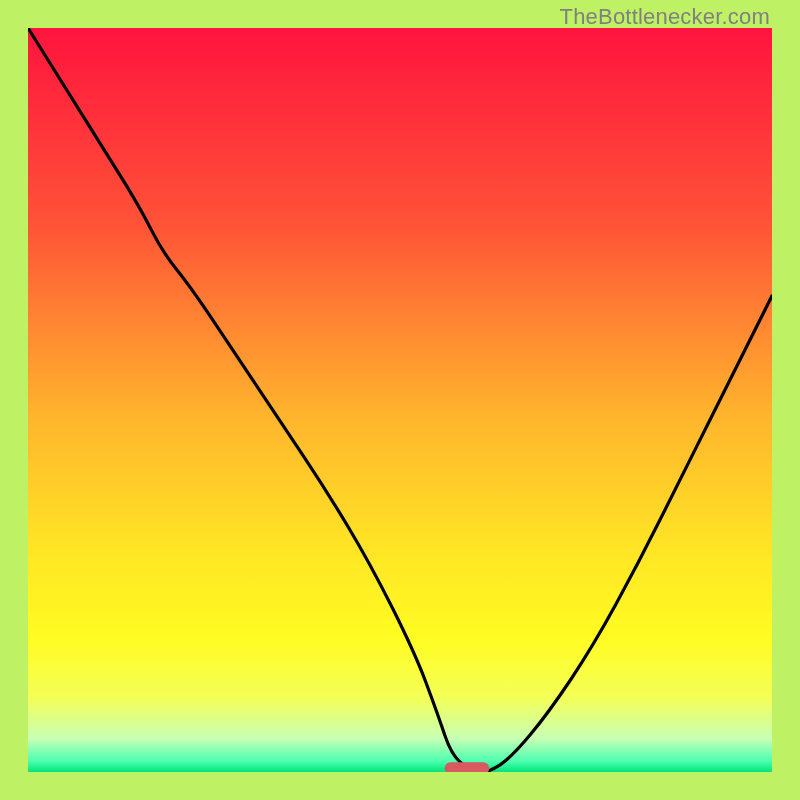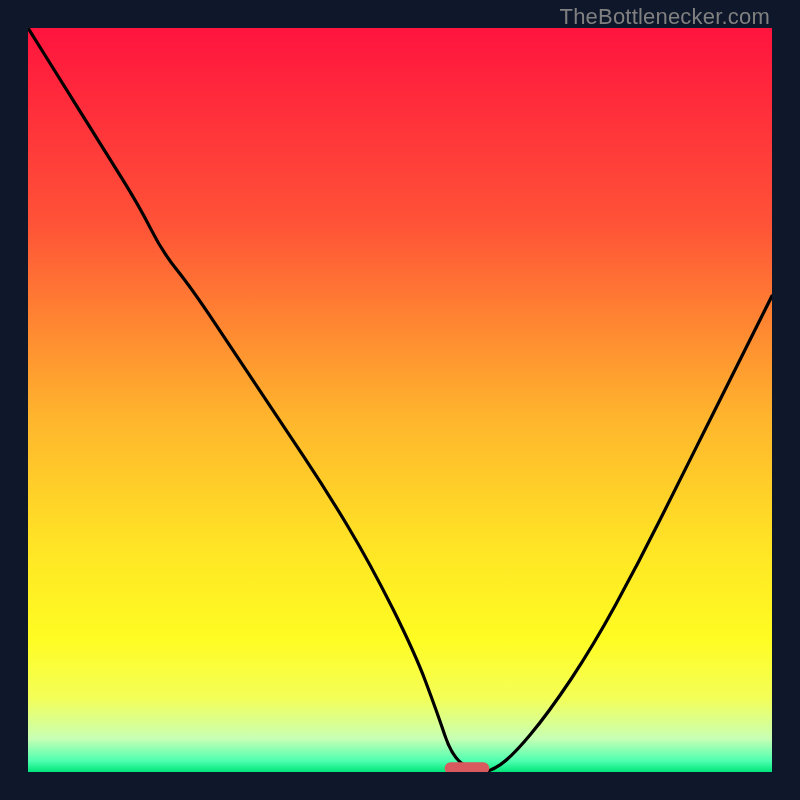--- a/index.html
+++ b/index.html
@@ -8,21 +8,21 @@
     width: 800px;
     height: 800px;
     overflow: hidden;
     background: #000;
     font-family: Arial, Helvetica, sans-serif;
   }
   .frame {
     position: relative;
     width: 800px;
     height: 800px;
-    background: #0f172a;
+    background: #bef264;
   }
   .plot-area {
     position: absolute;
     left: 28px;
     top: 28px;
     width: 744px;
     height: 744px;
     overflow: hidden;
   }
   .watermark {

